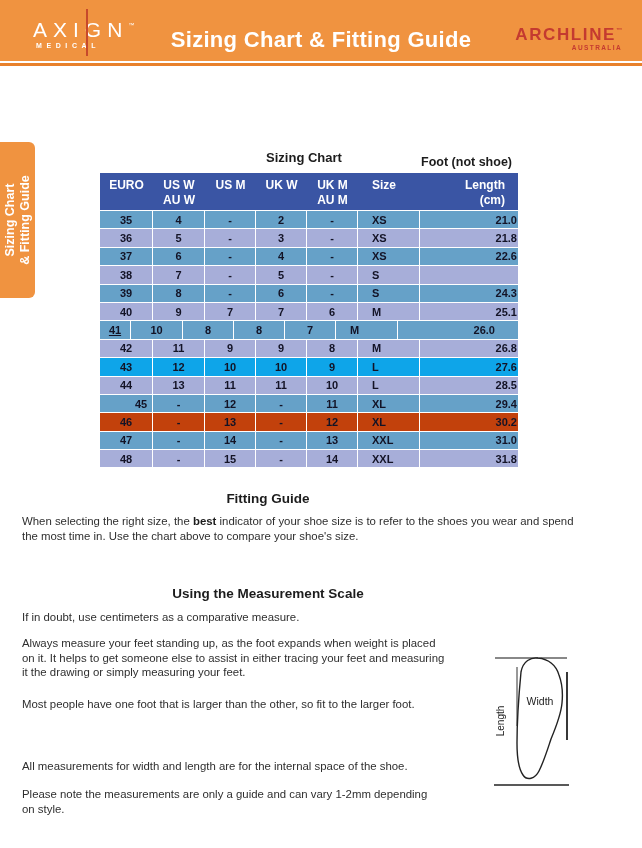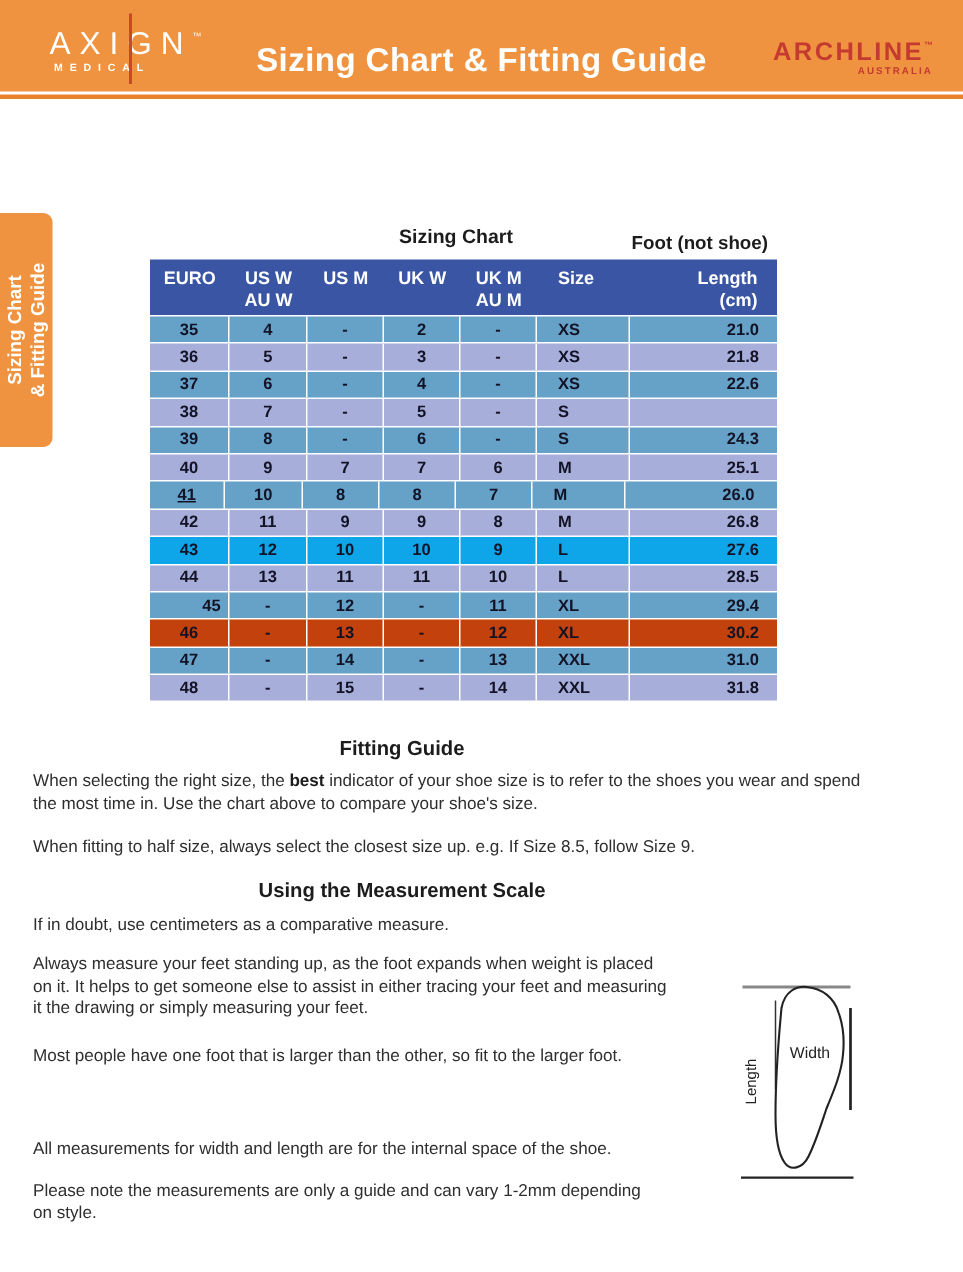--- a/index.html
+++ b/index.html
@@ -38,21 +38,21 @@
   .th{box-sizing:border-box;display:flex;flex-direction:column;padding-top:5px;
         font-size:12px;font-weight:bold;line-height:15px;align-items:center;}
   .th.c5{align-items:flex-start;padding-left:14px;}
   .th.c6{align-items:flex-end;padding-right:13px;}
   .tbody{display:flex;flex-direction:column;gap:1px;margin-top:1px;}
   .tr{display:flex;height:17.4px;}
   .td{box-sizing:border-box;font-size:11px;font-weight:bold;color:#131326;
         display:flex;align-items:center;justify-content:center;}
   .td:not(:last-child){border-right:1px solid #fff;}
   .td.c5{justify-content:flex-start;padding-left:14px;}
-  .td.c6{justify-content:flex-end;padding-right:12px;}
+  .td.c6{justify-content:flex-end;padding-right:1px;}
 
   
   .section-heading{position:absolute;left:268px;transform:translateX(-50%);
         font-size:13.5px;font-weight:bold;color:#1c1c1c;white-space:nowrap;}
   .para{position:absolute;left:22px;font-size:11.4px;line-height:14.5px;color:#2e2e2e;
         white-space:pre-line;}
   .para b{color:#1c1c1c;}
   .nowrap{white-space:nowrap;}
 
   
@@ -162,21 +162,21 @@
         <div class="tr" style="background: rgb(167, 174, 217);">
           <div class="td c0" style="width: 53px;">40</div>
           <div class="td c1" style="width: 52px;">9</div>
           <div class="td c2" style="width: 51px;">7</div>
           <div class="td c3" style="width: 51px;">7</div>
           <div class="td c4" style="width: 51px;">6</div>
           <div class="td c5" style="width: 62px;">M</div>
           <div class="td c6" style="width: 98px;">25.1</div>
         </div>
         <div class="tr" style="background: rgb(102, 161, 200);">
-          <div class="td c0" style="width: 50px; text-decoration: underline;">41</div>
+          <div class="td c0" style="width: 31px; text-decoration: underline;">41</div>
           <div class="td c1" style="width: 52px;">10</div>
           <div class="td c2" style="width: 51px;">8</div>
           <div class="td c3" style="width: 51px;">8</div>
           <div class="td c4" style="width: 51px;">7</div>
           <div class="td c5" style="width: 62px;">M</div>
           <div class="td c6" style="width: 98px;">26.0</div>
         </div>
         <div class="tr" style="background: rgb(167, 174, 217);">
           <div class="td c0" style="width: 53px;">42</div>
           <div class="td c1" style="width: 52px;">11</div>
@@ -239,21 +239,20 @@
           <div class="td c4" style="width: 51px;">14</div>
           <div class="td c5" style="width: 62px;">XXL</div>
           <div class="td c6" style="width: 98px;">31.8</div>
         </div>
       </div>
   </div>
 
   <div class="section-heading" style="top:491px">Fitting Guide</div>
   <div class="para" style="top:514px;width:606px"><span>When selecting the right size, the </span><b>best</b><span> indicator of your shoe size is to refer to the shoes you wear and spend
 the most time in. Use the chart above to compare your shoe's size.</span></div>
-  <div class="para nowrap" style="top:558px">When fitting to half size, always select the closest size up. e.g. If Size 8.5, follow Size 9.</div>
 
   <div class="section-heading" style="top:586px">Using the Measurement Scale</div>
   <div class="para nowrap" style="top:610px">If in doubt, use centimeters as a comparative measure.</div>
   <div class="para" style="top:636px;width:470px">Always measure your feet standing up, as the foot expands when weight is placed
 on it. It helps to get someone else to assist in either tracing your feet and measuring
 it the drawing or simply measuring your feet.</div>
   <div class="para nowrap" style="top:697px">Most people have one foot that is larger than the other, so fit to the larger foot.</div>
   <div class="para nowrap" style="top:759px">All measurements for width and length are for the internal space of the shoe.</div>
   <div class="para" style="top:787px;width:450px">Please note the measurements are only a guide and can vary 1-2mm depending
 on style.</div>

